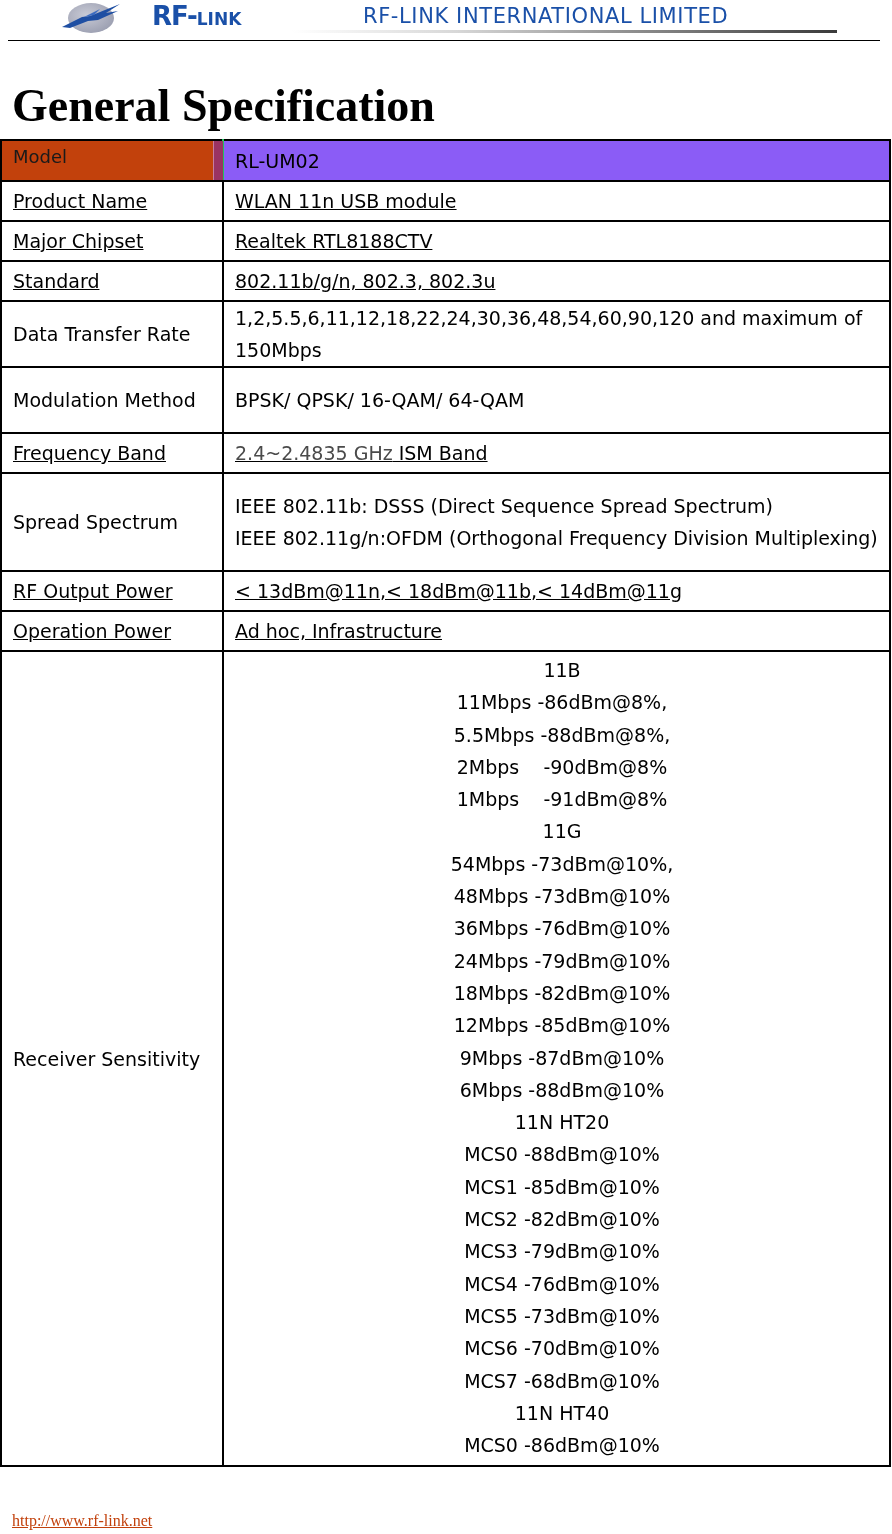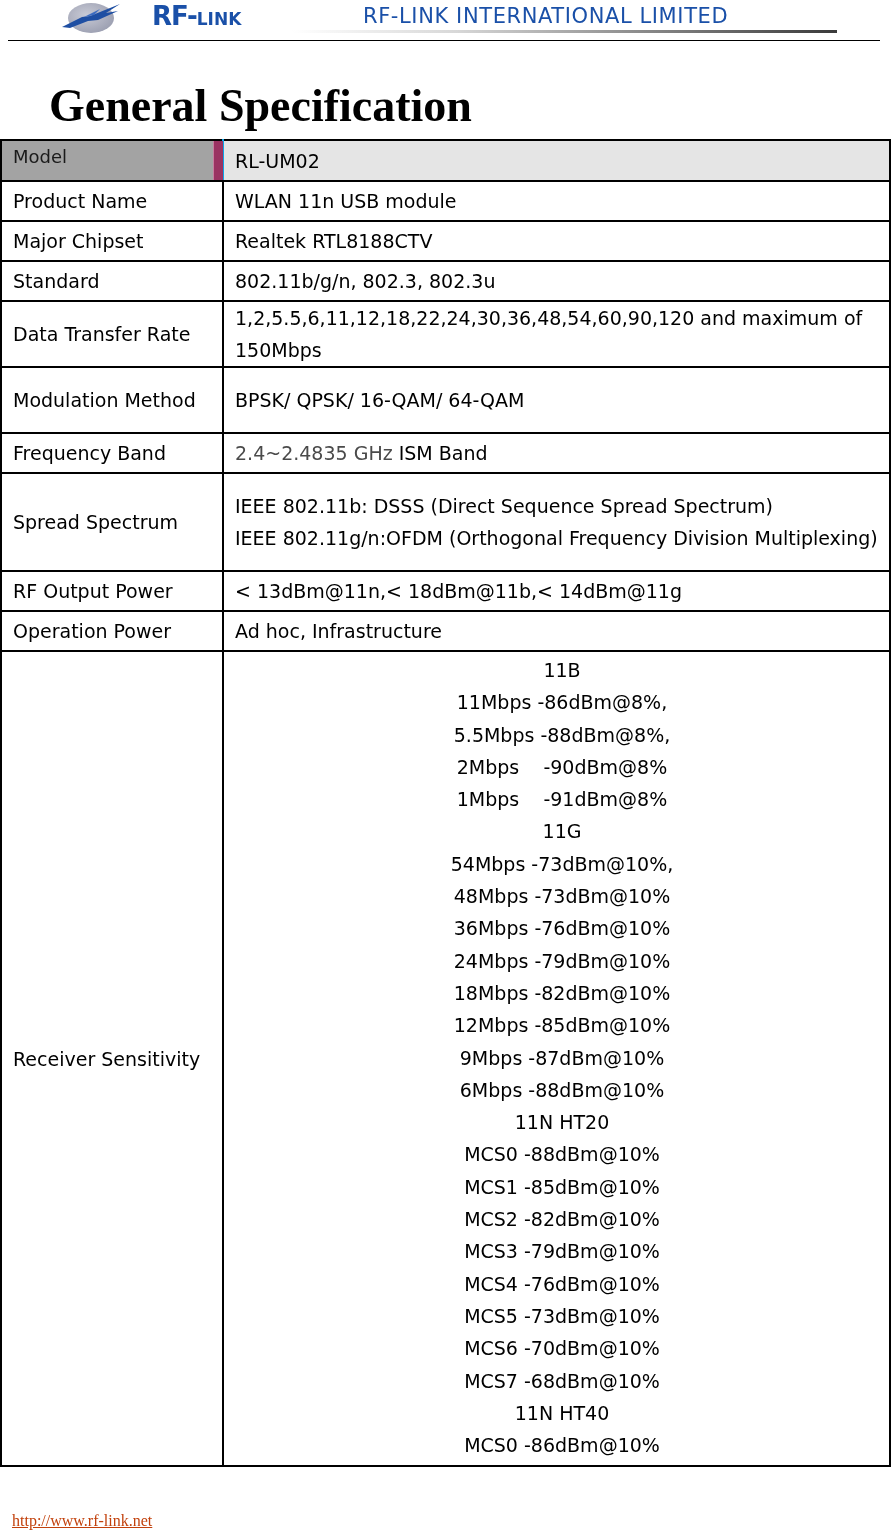--- a/index.html
+++ b/index.html
@@ -10,31 +10,31 @@
   .logo { position: absolute; left: 58px; top: 1px; width: 240px; height: 32px; display: flex; align-items: center; }
   .logo-bird { position: relative; width: 70px; height: 32px; }
   .logo-circle { position: absolute; left: 10px; top: 2px; width: 46px; height: 30px; border-radius: 50%; background: radial-gradient(ellipse at 40% 40%, #c9cbd6, #8e92a6); }
   .logo-wing { position: absolute; left: 2px; top: 2px; width: 62px; height: 26px; }
   .logo-text { font-family: "DejaVu Sans", sans-serif; font-weight: bold; color: #1a50a8; font-size: 26px; letter-spacing: -1px; margin-left: 24px; line-height: 32px; }
   .logo-text .small { font-size: 17px; letter-spacing: 0; }
   .company-name { position: absolute; left: 320px; top: 2px; font-family: "DejaVu Sans", sans-serif; font-size: 21px; color: #1a50a8; letter-spacing: 0.6px; line-height: 28px; white-space: nowrap; margin-left: 43px; }
   .company-underline { position: absolute; left: 292px; top: 30px; width: 545px; height: 3px; background: linear-gradient(to right, #ffffff 0%, #d8d8d8 30%, #3a3a3a 100%); }
   .header-rule { position: absolute; left: 8px; top: 40px; width: 872px; height: 1px; background: #000; }
 
-  .title { position: absolute; left: 12px; top: 76px; font-family: "Liberation Serif", serif; font-weight: bold; font-size: 46px; line-height: 60px; white-space: nowrap; margin-left: 37px; }
+  .title { position: absolute; left: 12px; top: 76px; font-family: "Liberation Serif", serif; font-weight: bold; font-size: 46px; line-height: 60px; white-space: nowrap; }
 
   table.spec { position: absolute; left: 0; top: 139px; width: 891px; border-collapse: collapse; font-family: "DejaVu Sans", sans-serif; font-size: 19px; line-height: 32px; }
   table.spec td { border: 2px solid #000; vertical-align: middle; padding: 0 0 0 11px; }
   table.spec td.label { width: 222px; }
   table.spec td.value { padding-left: 11px; }
-  table.spec td.label.model { background: #a3a3a3; color: #1a1a1a; border-right: 2px solid #0ea5e9; position: relative; font-size: 18px; vertical-align: top; padding-top: 0; }
+  table.spec td.label.model { background: #c2410c; color: #1a1a1a; border-right: 2px solid #22c55e; position: relative; font-size: 18px; vertical-align: top; padding-top: 0; }
   table.spec td.label.model .gap { position: absolute; right: -1px; top: 0; width: 10px; height: 100%; background: #9a3362; border-left: 1px solid #c77ea0; }
-  table.spec td.value.model-val { background: #e5e5e5; }
+  table.spec td.value.model-val { background: #8b5cf6; }
   tr.r-model td { height: 41px; }
-  tr.r-single td { height: 40px; }
+  tr.r-single td { height: 40px; text-decoration: underline; }
   tr.r-double td { height: 66px; }
   tr.r-spread td { height: 98px; }
   .freq-num { color: #4a4a4a; font-family: "DejaVu Sans", sans-serif; }
   .sens-list { padding: 2px 0 4px 0; text-align: center; }
   .sens-line { display: block; line-height: 32.3px; white-space: pre; }
 
   .footer-link { position: absolute; left: 12px; top: 1512px; font-family: "Liberation Serif", serif; font-size: 16px; color: #c2410c; text-decoration: underline; line-height: 18px; }
 </style>
 </head>
 <body>

